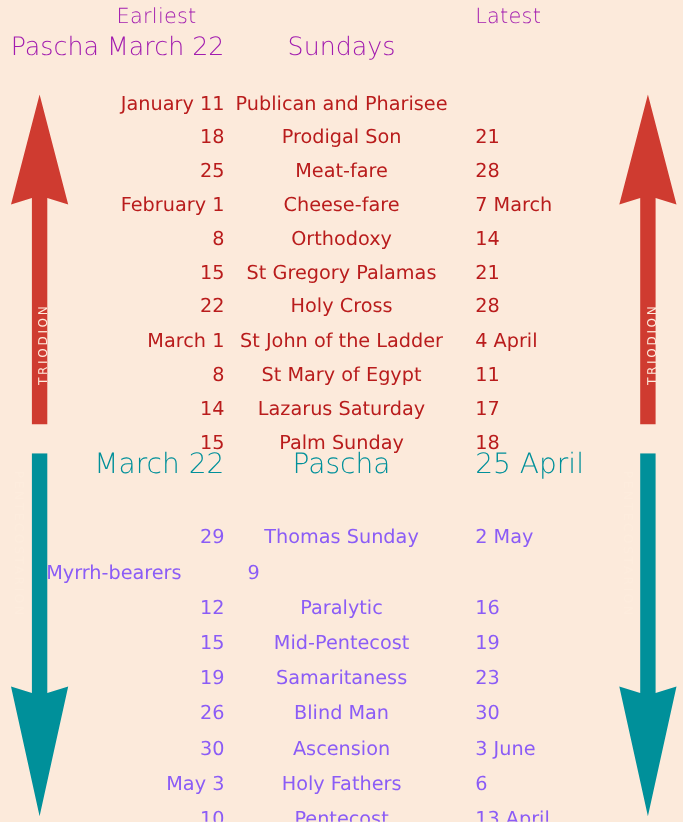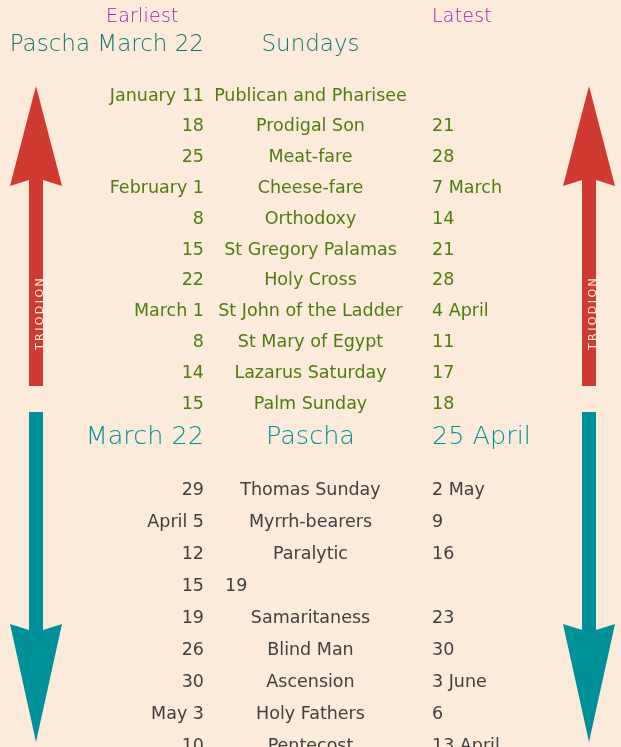--- a/index.html
+++ b/index.html
@@ -41,21 +41,21 @@
     text-align: center;
     letter-spacing: 0.2px;
     font-family: "DejaVu Sans", sans-serif;
     font-weight: 300;
   }
   .hdr-small.left-al  { text-align: left;  padding-left: 106px; }
   .hdr-small.right-al { text-align: left;  padding-left: 18px;  }
 
   .hdr-big {
     font-size: 23px;
-    color: #0f766e;
+    color: #a21caf;
     text-align: center;
     font-family: "DejaVu Sans", sans-serif;
     font-weight: 300;
     white-space: nowrap;
   }
   .hdr-big.left-al  { text-align: right; padding-right: 3px; }
   .hdr-big.right-al { text-align: left;  padding-left: 18px; }
 
   
   .section {
@@ -78,27 +78,27 @@
     font-size: 17.5px;
     font-family: "DejaVu Sans", sans-serif;
     font-weight: 400;
     white-space: nowrap;
     line-height: 1;
   }
   .cell.date-left  { width: 207px; text-align: right; padding-right: 3px; box-sizing: border-box; }
   .cell.name       { width: 207px; text-align: center; }
   .cell.date-right { width: 207px; text-align: left; padding-left: 18px; box-sizing: border-box; }
 
-  .triodion .cell       { color: #4d7c0f; }
-  .pentecostarion .cell { color: #404040; margin-top: 32px; }
+  .triodion .cell       { color: #b91c1c; }
+  .pentecostarion .cell { color: #8b5cf6; margin-top: 32px; }
 
   
   #pascha-row {
     position: absolute;
-    top: 416px;
+    top: 403px;
     left: 0;
     width: 621px;
     display: flex;
     align-items: center;
     height: 38px;
   }
   #pascha-row .big {
     font-size: 25.5px;
     color: #00909a;
     font-family: "DejaVu Sans", sans-serif;
@@ -252,31 +252,31 @@
     <div class="big date-right">25 April</div>
   </div>
 
   <div class="section pentecostarion" id="pentecostarion-section">
       <div class="row">
         <div class="cell date-left">29</div>
         <div class="cell name">Thomas Sunday</div>
         <div class="cell date-right">2 May</div>
       </div>
       <div class="row">
-        <div class="cell date-left">April 5</div>
         <div class="cell name">Myrrh-bearers</div>
         <div class="cell date-right">9</div>
       </div>
       <div class="row">
         <div class="cell date-left">12</div>
         <div class="cell name">Paralytic</div>
         <div class="cell date-right">16</div>
       </div>
       <div class="row">
         <div class="cell date-left">15</div>
+        <div class="cell name">Mid-Pentecost</div>
         <div class="cell date-right">19</div>
       </div>
       <div class="row">
         <div class="cell date-left">19</div>
         <div class="cell name">Samaritaness</div>
         <div class="cell date-right">23</div>
       </div>
       <div class="row">
         <div class="cell date-left">26</div>
         <div class="cell name">Blind Man</div>

